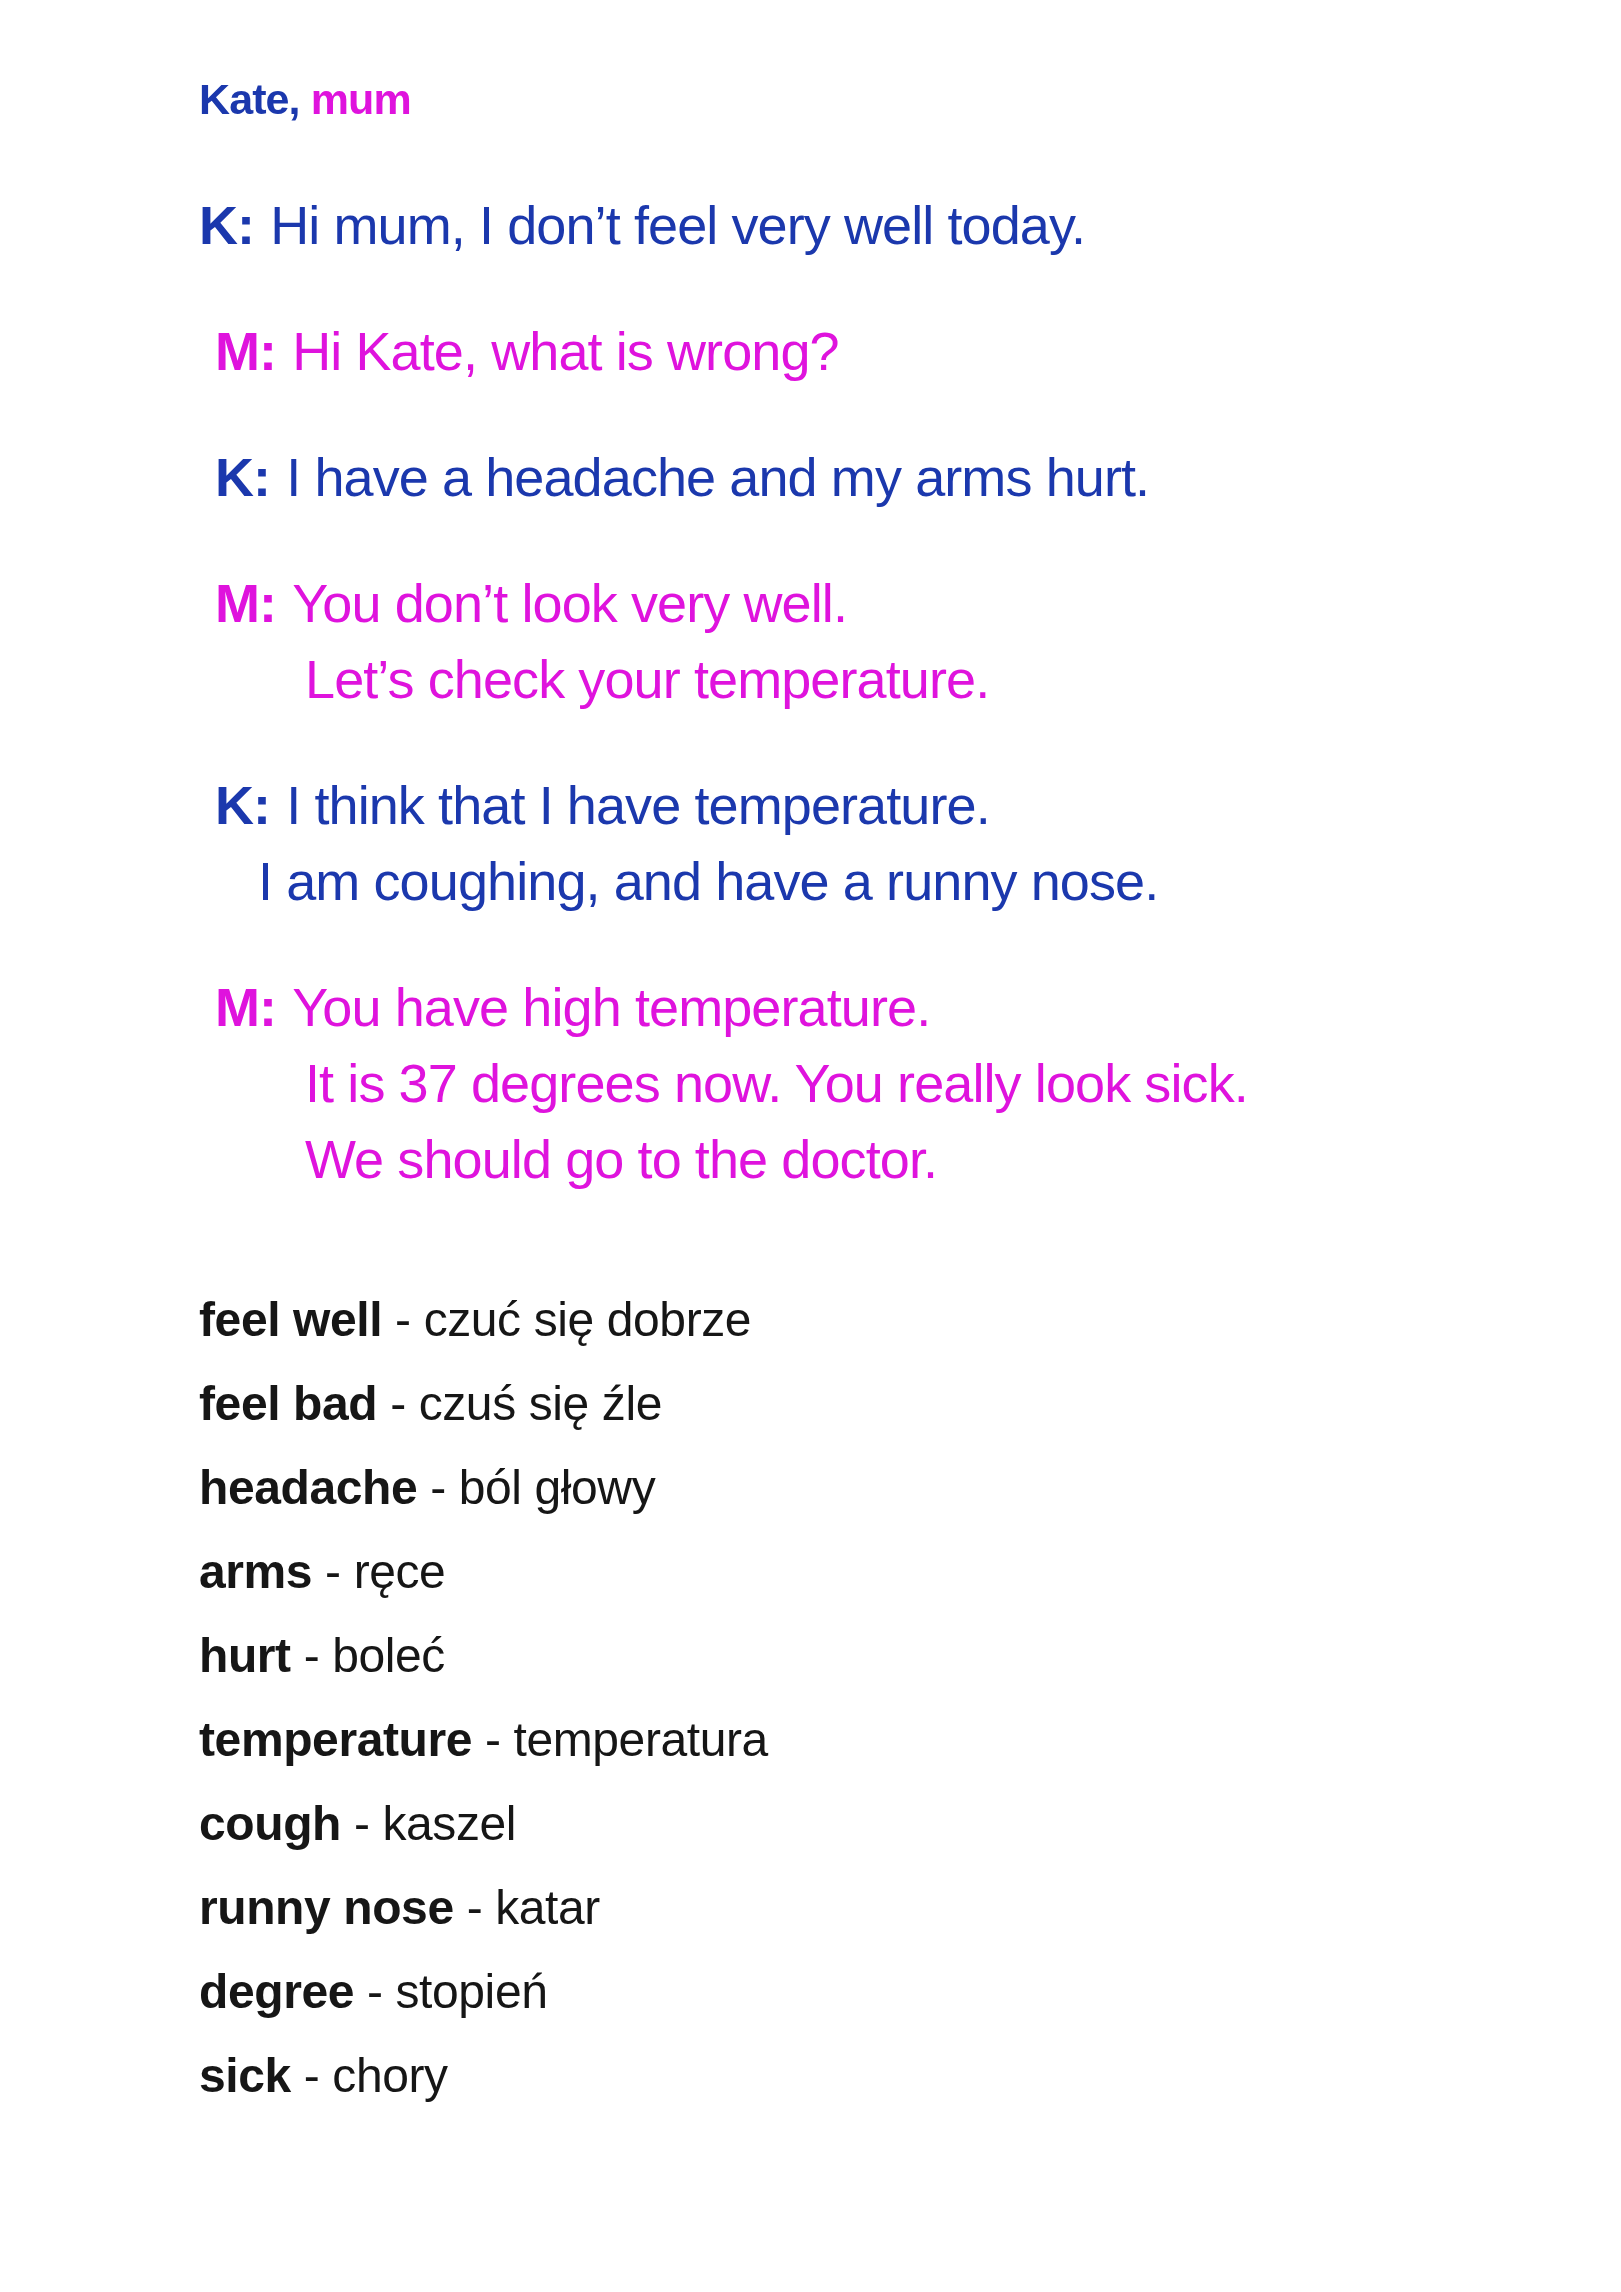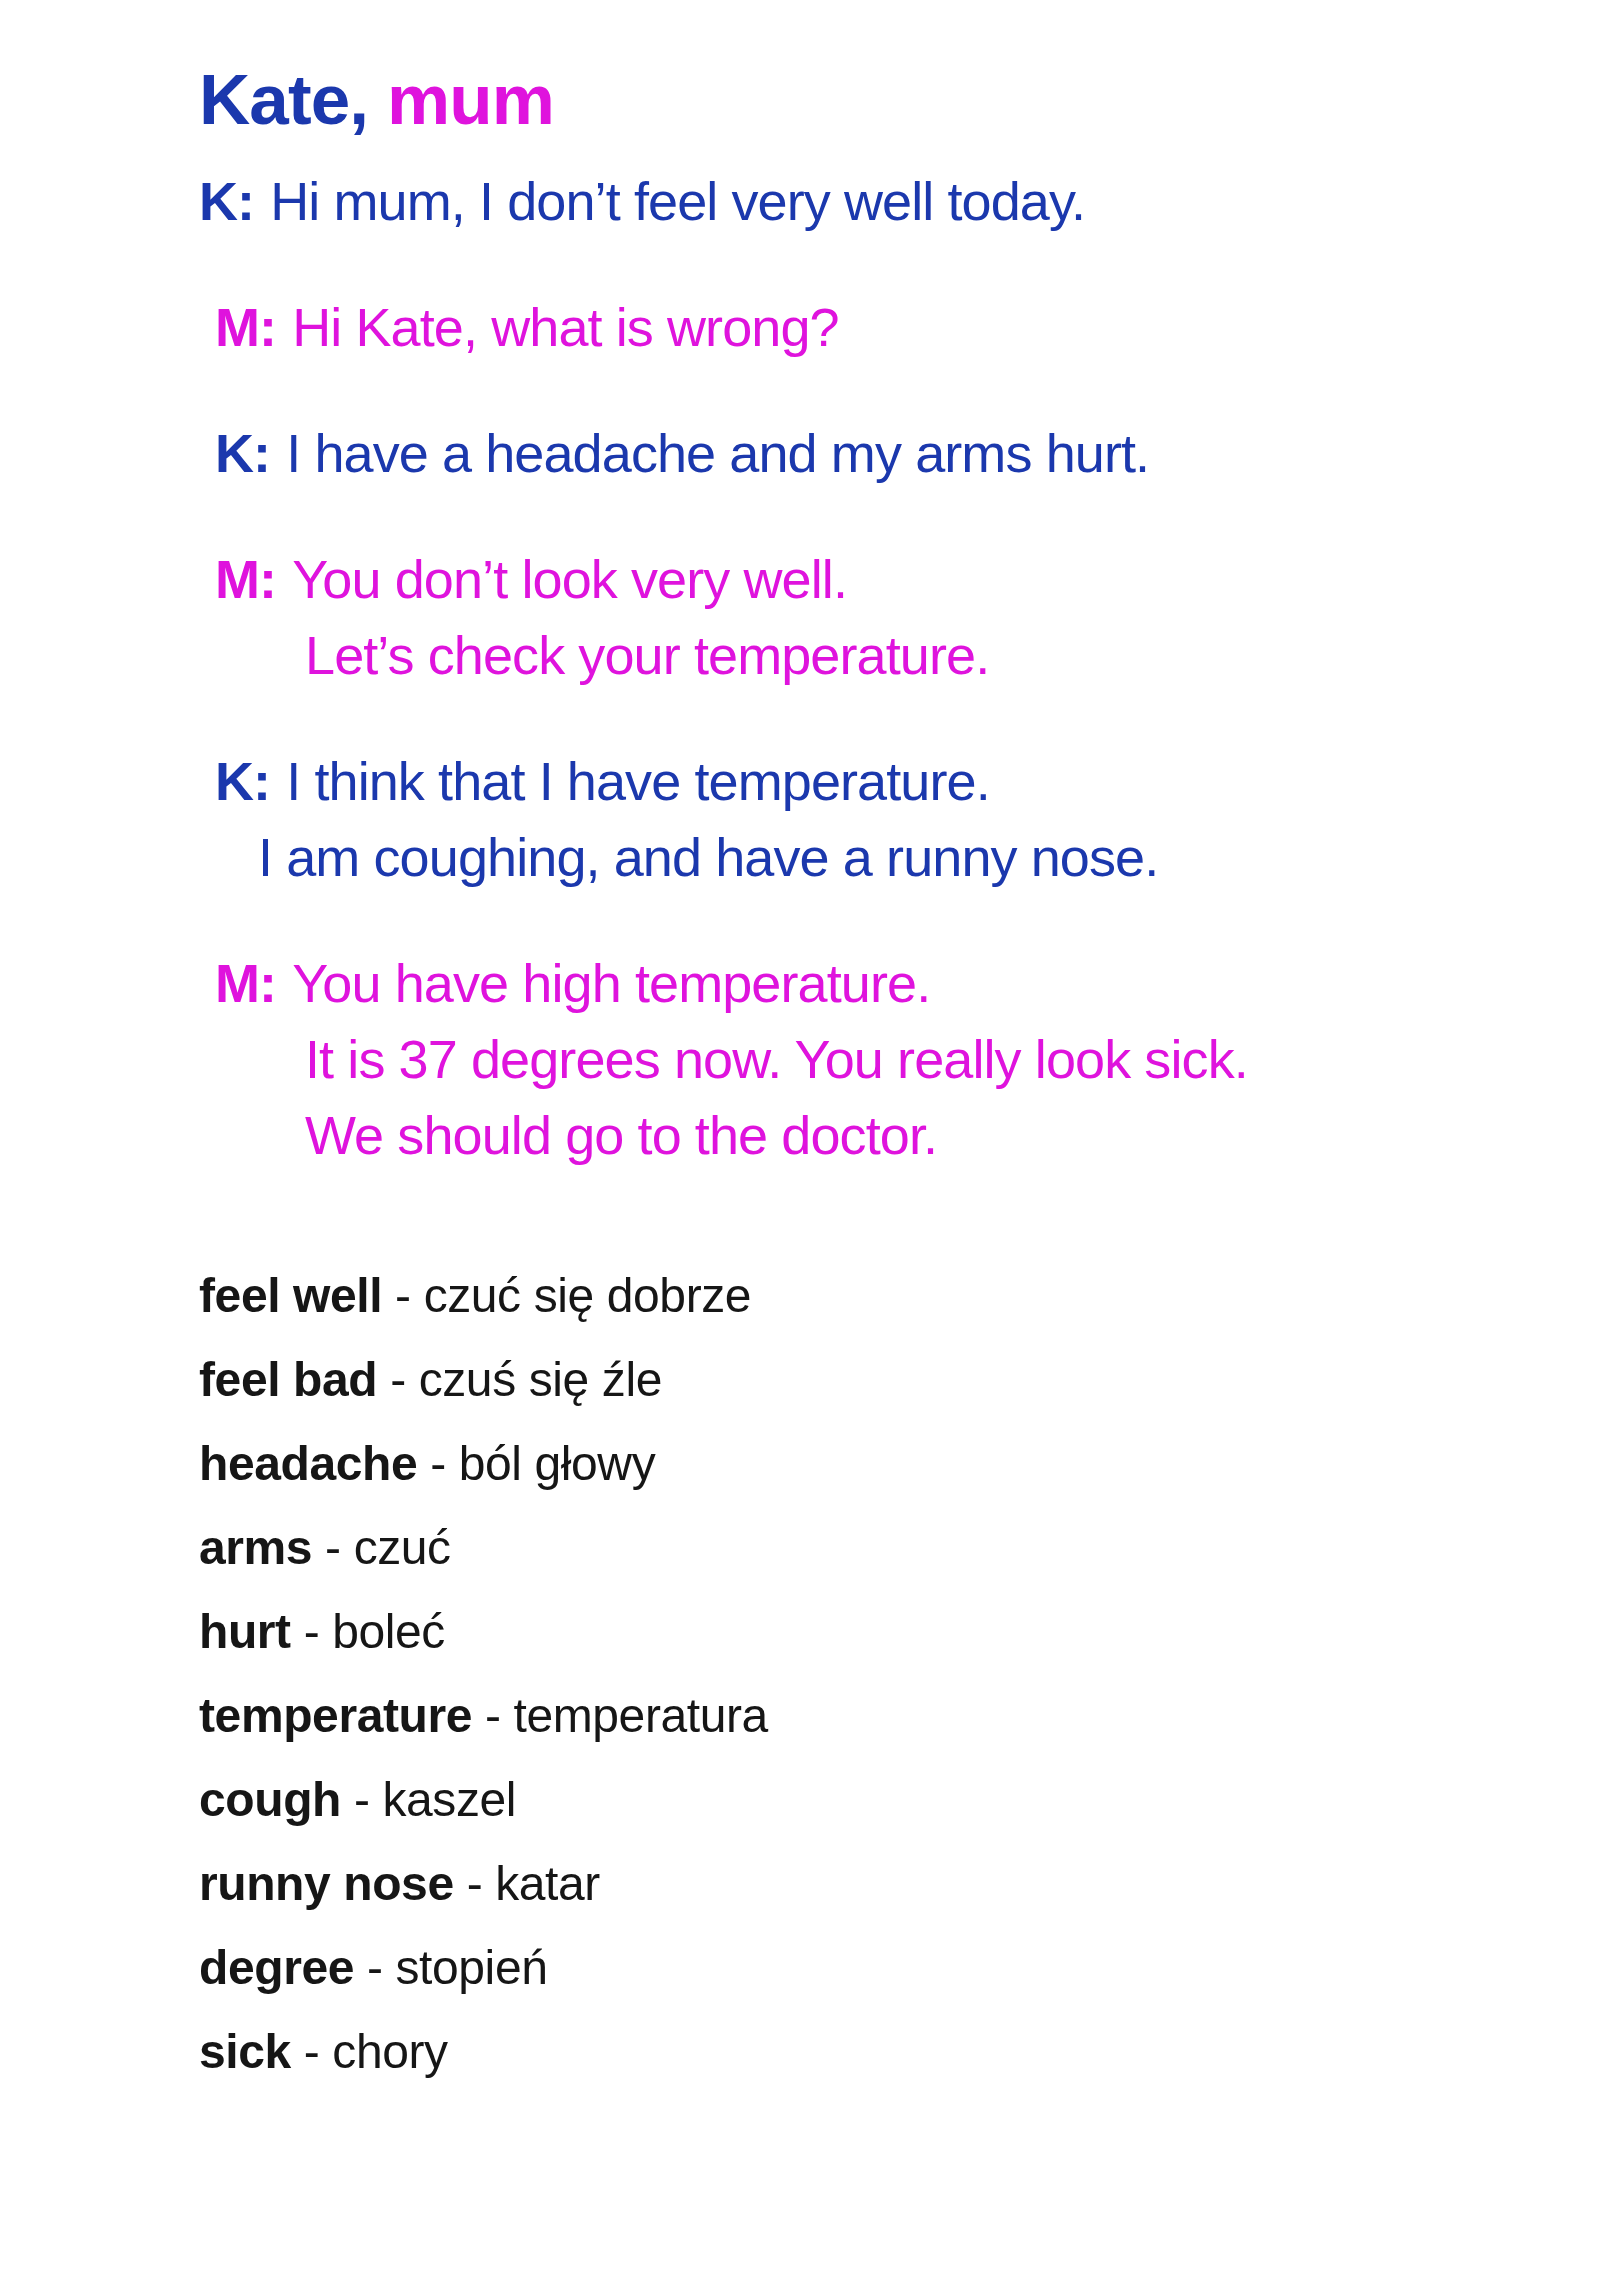--- a/index.html
+++ b/index.html
@@ -11,25 +11,25 @@
     width: 1621px;
     height: 2293px;
     overflow: hidden;
     font-family: "Liberation Sans", sans-serif;
     -webkit-font-smoothing: antialiased;
   }
   .content {
     padding: 70px 36px 0 199px;
   }
   .title {
-    font-size: 71px;
+    font-size: 43px;
     line-height: 59px;
     font-weight: bold;
     letter-spacing: -0.9px;
-    margin-bottom: 34px;
+    margin-bottom: 58px;
     white-space: nowrap;
   }
   .title .kate { color: var(--blue); }
   .title .mum  { color: var(--magenta); }
 
   .dialogue .turn + .turn { margin-top: 50px; margin-left: 16px; }
   .turn { white-space: nowrap; margin-top: 17px; }
   .turn .line {
     font-size: 54px;
     line-height: 76px;
@@ -87,21 +87,21 @@
         <div class="line first"><span class="speaker">M:</span><span class="text">You have high temperature.</span></div>
         <div class="line cont"><span class="text">It is 37 degrees now. You really look sick.</span></div>
         <div class="line cont"><span class="text">We should go to the doctor.</span></div>
       </div>
     </div>
 
   <div class="vocab" id="vocab">
       <div class="row"><span class="term">feel well</span> <span class="sep">-</span> <span class="trans">czuć się dobrze</span></div>
       <div class="row"><span class="term">feel bad</span> <span class="sep">-</span> <span class="trans">czuś się źle</span></div>
       <div class="row"><span class="term">headache</span> <span class="sep">-</span> <span class="trans">ból głowy</span></div>
-      <div class="row"><span class="term">arms</span> <span class="sep">-</span> <span class="trans">czuć</span></div>
+      <div class="row"><span class="term">arms</span> <span class="sep">-</span> <span class="trans">ręce</span></div>
       <div class="row"><span class="term">hurt</span> <span class="sep">-</span> <span class="trans">boleć</span></div>
       <div class="row"><span class="term">temperature</span> <span class="sep">-</span> <span class="trans">temperatura</span></div>
       <div class="row"><span class="term">cough</span> <span class="sep">-</span> <span class="trans">kaszel</span></div>
       <div class="row"><span class="term">runny nose</span> <span class="sep">-</span> <span class="trans">katar</span></div>
       <div class="row"><span class="term">degree</span> <span class="sep">-</span> <span class="trans">stopień</span></div>
       <div class="row"><span class="term">sick</span> <span class="sep">-</span> <span class="trans">chory</span></div>
     </div>
 
 </div>
 

